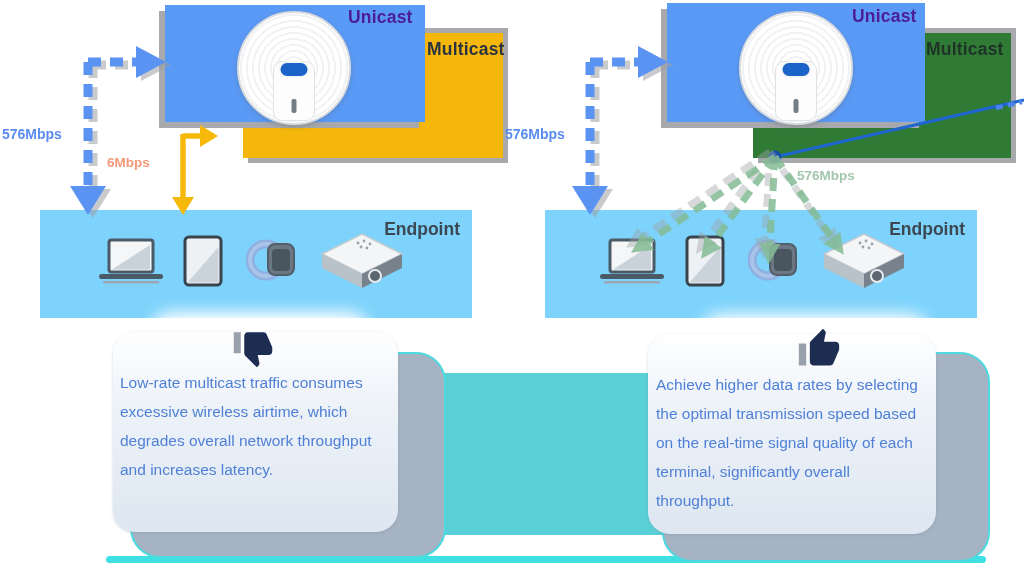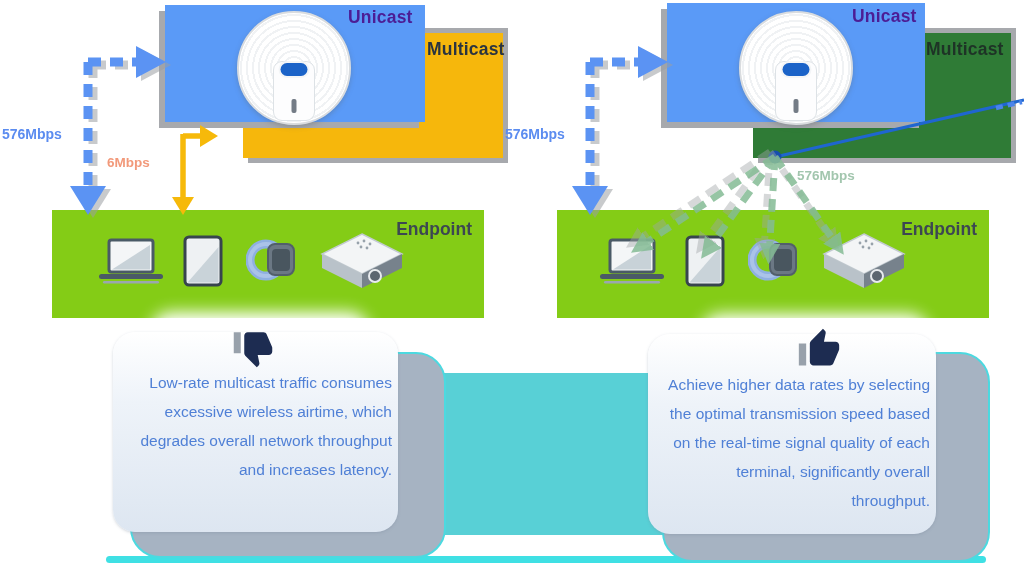--- a/index.html
+++ b/index.html
@@ -24,40 +24,40 @@
       background:repeating-radial-gradient(circle at 50% 50%, #ffffff 0 4px, #f0f2f4 4px 6px);
       border:2px solid #d9dcdf;box-shadow:0 2px 5px rgba(90,100,110,.35);}
   .ap-tab{position:absolute;left:50%;top:48px;transform:translateX(-50%);width:40px;height:58px;
           background:#fdfdfe;border:1px solid #dde2e6;border-radius:9px;z-index:2;}
   .ap-slot{position:absolute;left:50%;bottom:7px;transform:translateX(-50%);width:5px;height:14px;
            background:#747c86;border-radius:2px;}
   .ap-logo{position:absolute;left:50%;top:50px;transform:translateX(-50%);width:27px;height:13px;
            background:#1b63c8;border-radius:7px;z-index:3;box-shadow:0 0 0 2px #f3f5f7;}
 
   
-  .ep-bar{background:#84cc16;z-index:1;margin-left:12px;}
+  .ep-bar{background:#7dd3fc;z-index:1;}
 
   .rate{font-weight:bold;z-index:6;white-space:nowrap;}
   .rate-blue{color:#5b8cf0;font-size:14px;}
   .rate-orange{color:#f2997a;font-size:13.5px;}
   .rate-green{color:#a2c6ae;font-size:13.5px;}
 
   svg.overlay{z-index:5;overflow:visible;}
   .blue-arrow{filter:drop-shadow(5px 3px 0 rgba(154,158,163,.55));}
   .green-arrows{filter:drop-shadow(-5px -5px 0 rgba(160,163,166,.5));}
 
   
   .glow-panel{background:#58d0d6;border-radius:26px;z-index:0;}
   .glow-underline{background:#3fe0e4;border-radius:4px;z-index:0;}
   .card-shadow{background:#a6b3c2;border:2px solid #4cd9e0;border-radius:30px;z-index:1;}
   .card-halo{background:#ffffff;border-radius:40px;filter:blur(8px);z-index:2;}
   .card{background:linear-gradient(180deg,#ffffff 0%,#eef3f9 35%,#dde6f1 100%);
         border-radius:22px;z-index:3;box-shadow:0 1px 3px rgba(120,135,155,.35);}
   .thumb{z-index:5;}
-  .card-text{z-index:5;color:#5080d6;font-size:15.5px;line-height:29px;text-align:right;}
+  .card-text{z-index:5;color:#5080d6;font-size:15.5px;line-height:29px;text-align:left;}
 
   .hidden-defs{position:absolute;width:0;height:0;overflow:hidden;}
   .device{z-index:4;}
 </style>
 </head>
 <body>
 
 <svg class="hidden-defs" aria-hidden="true">
   <defs>
     <symbol id="sym-laptop" viewBox="0 0 68 48">

